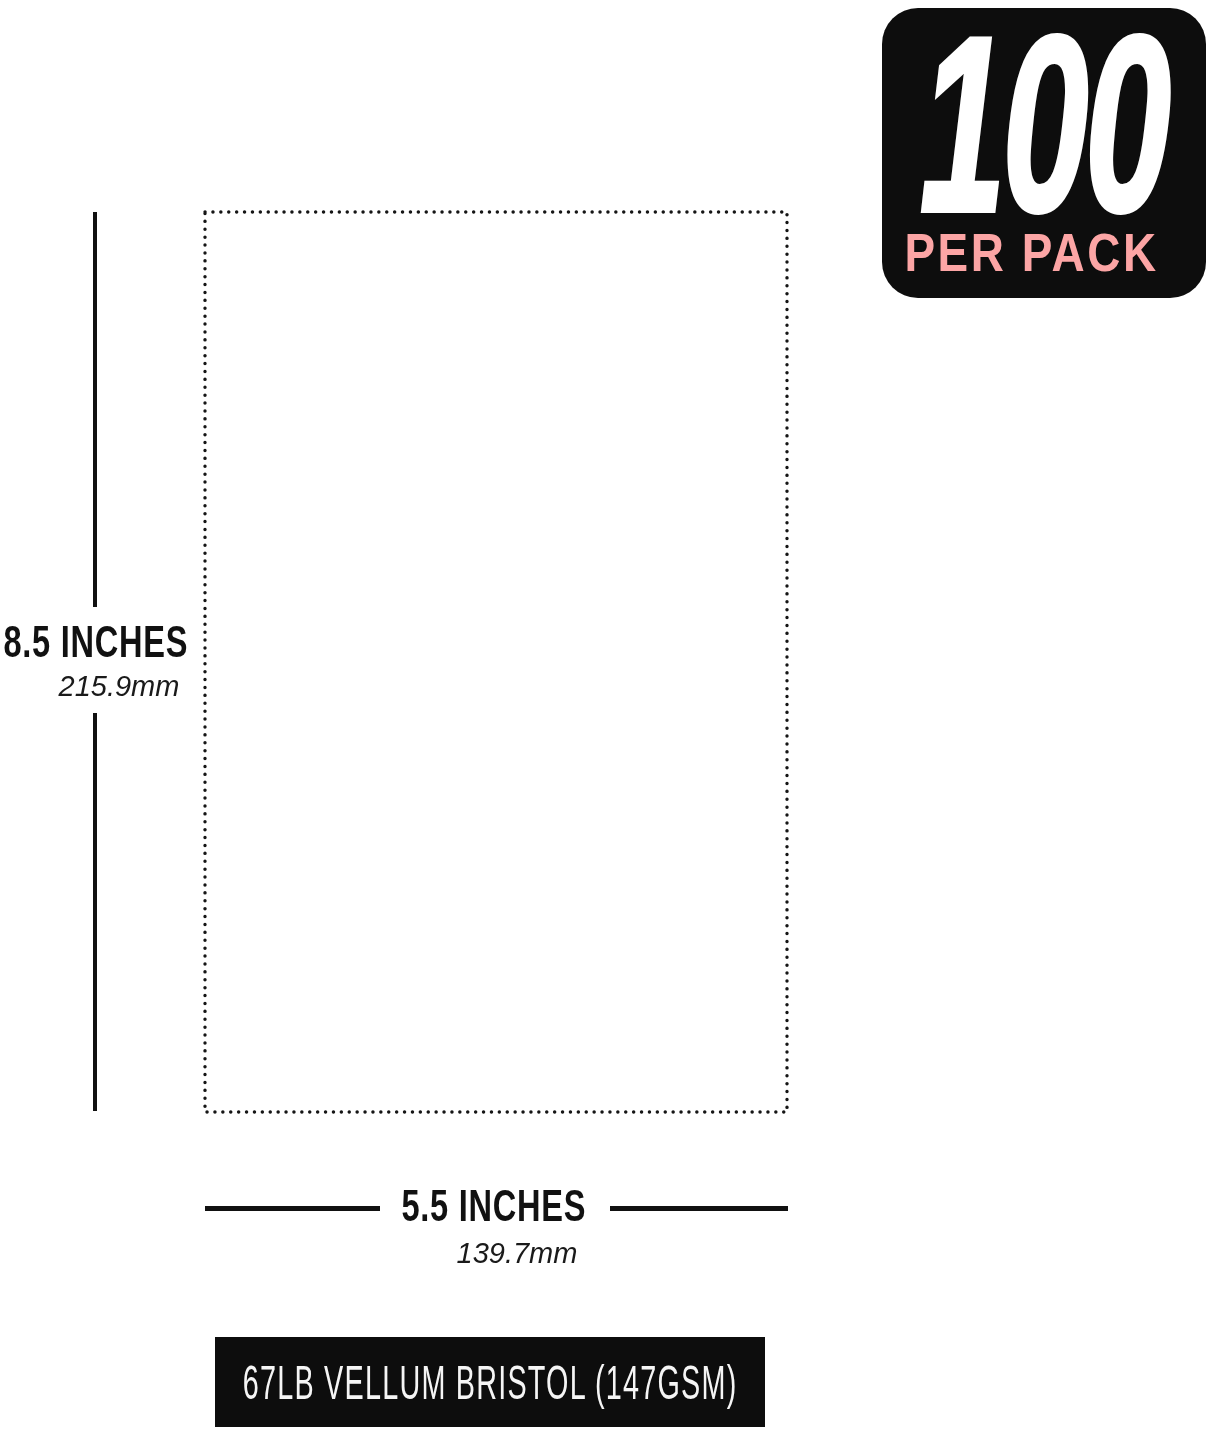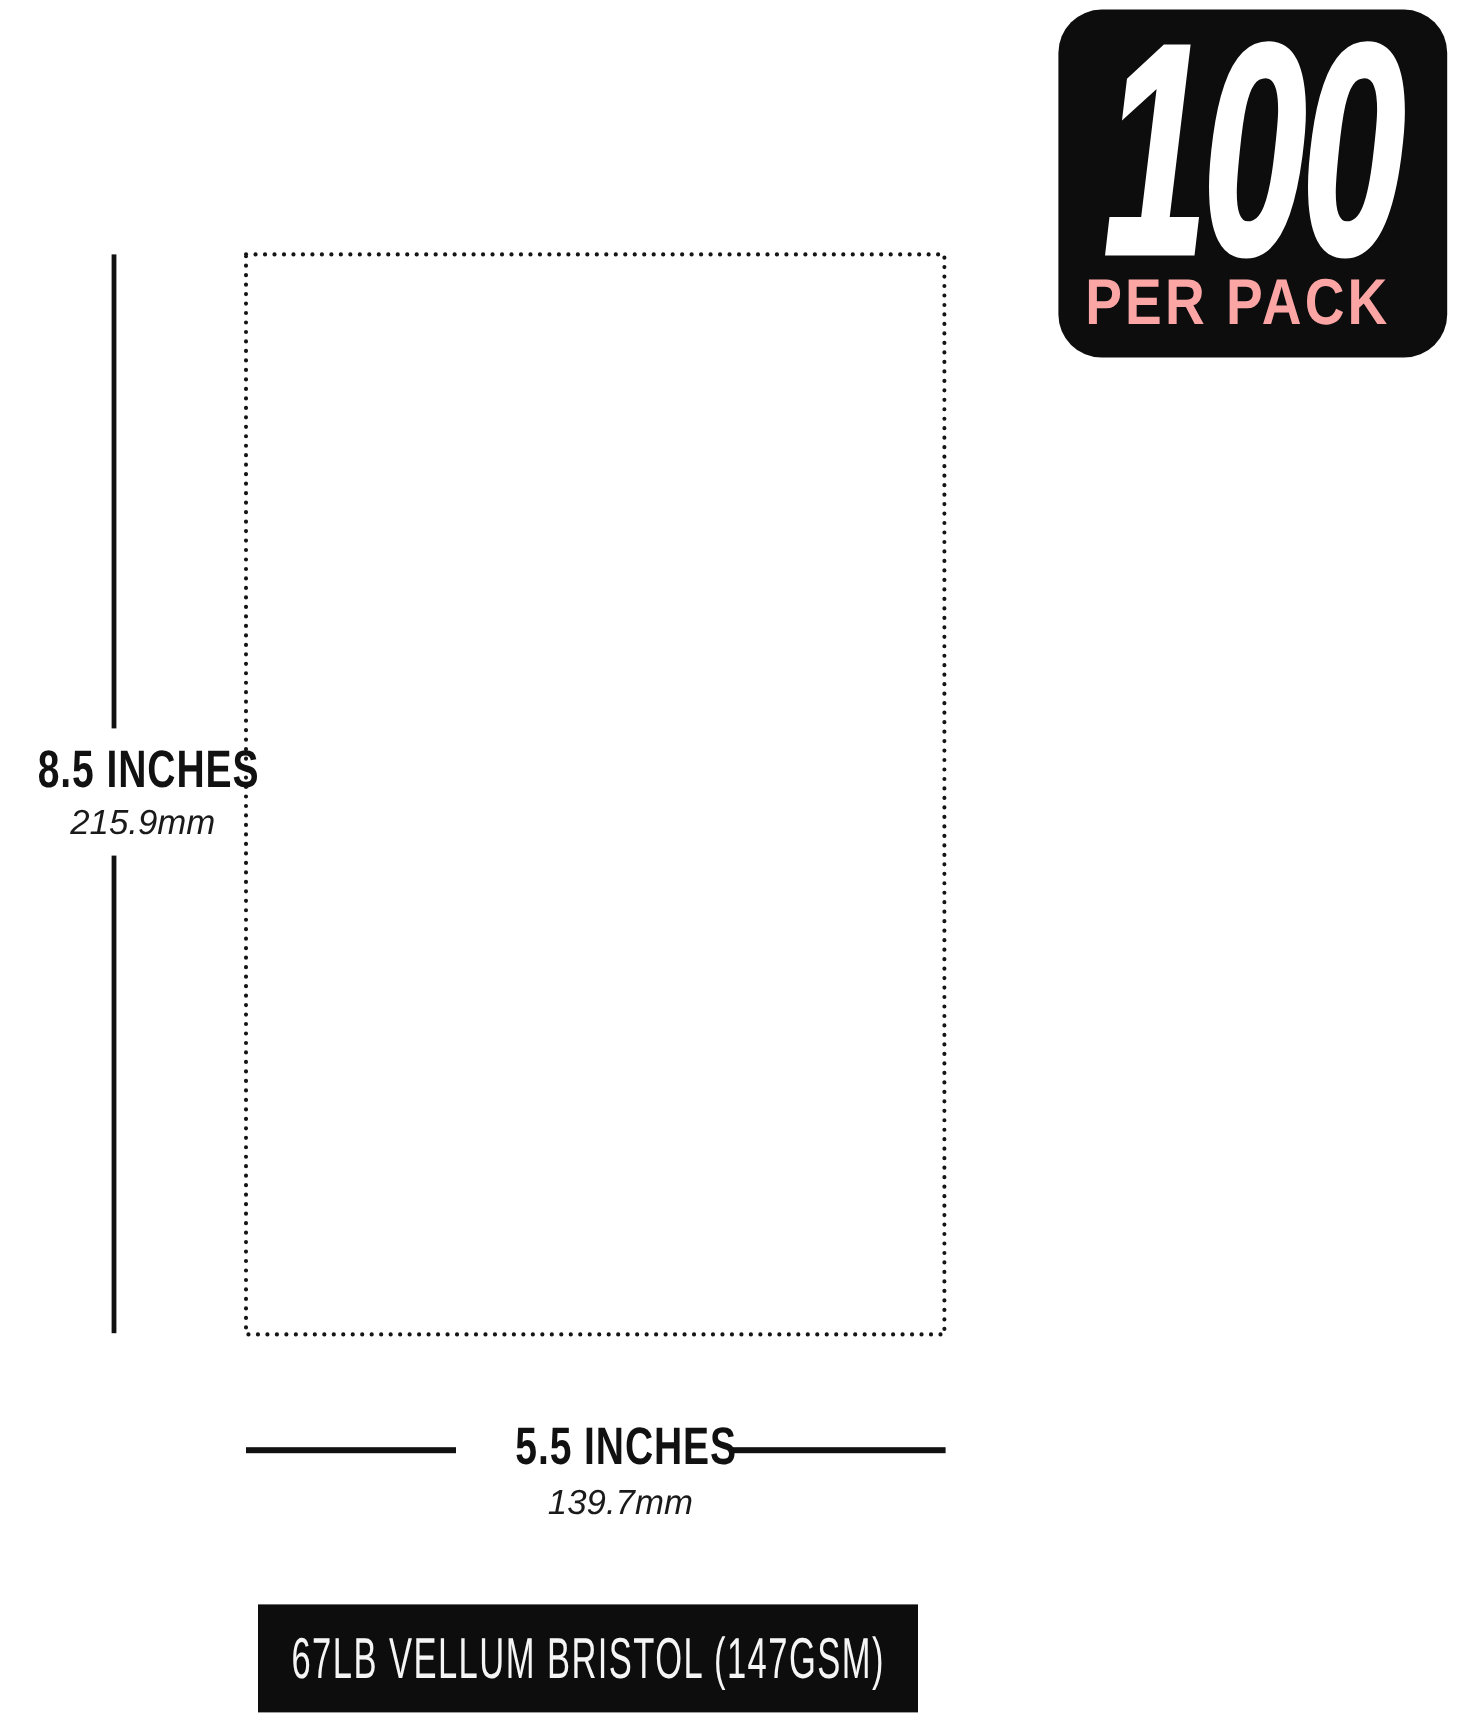--- a/index.html
+++ b/index.html
@@ -41,21 +41,20 @@
   
   .dim-label {
     position: absolute;
     display: flex;
     align-items: center;
     justify-content: center;
     color: #111111;
     font-weight: bold;
     font-size: 44px;
     white-space: nowrap;
-    margin-left: 28px;
   }
   .dim-sublabel {
     position: absolute;
     display: flex;
     align-items: center;
     justify-content: center;
     color: #1a1a1a;
     font-style: italic;
     font-size: 29px;
     white-space: nowrap;

